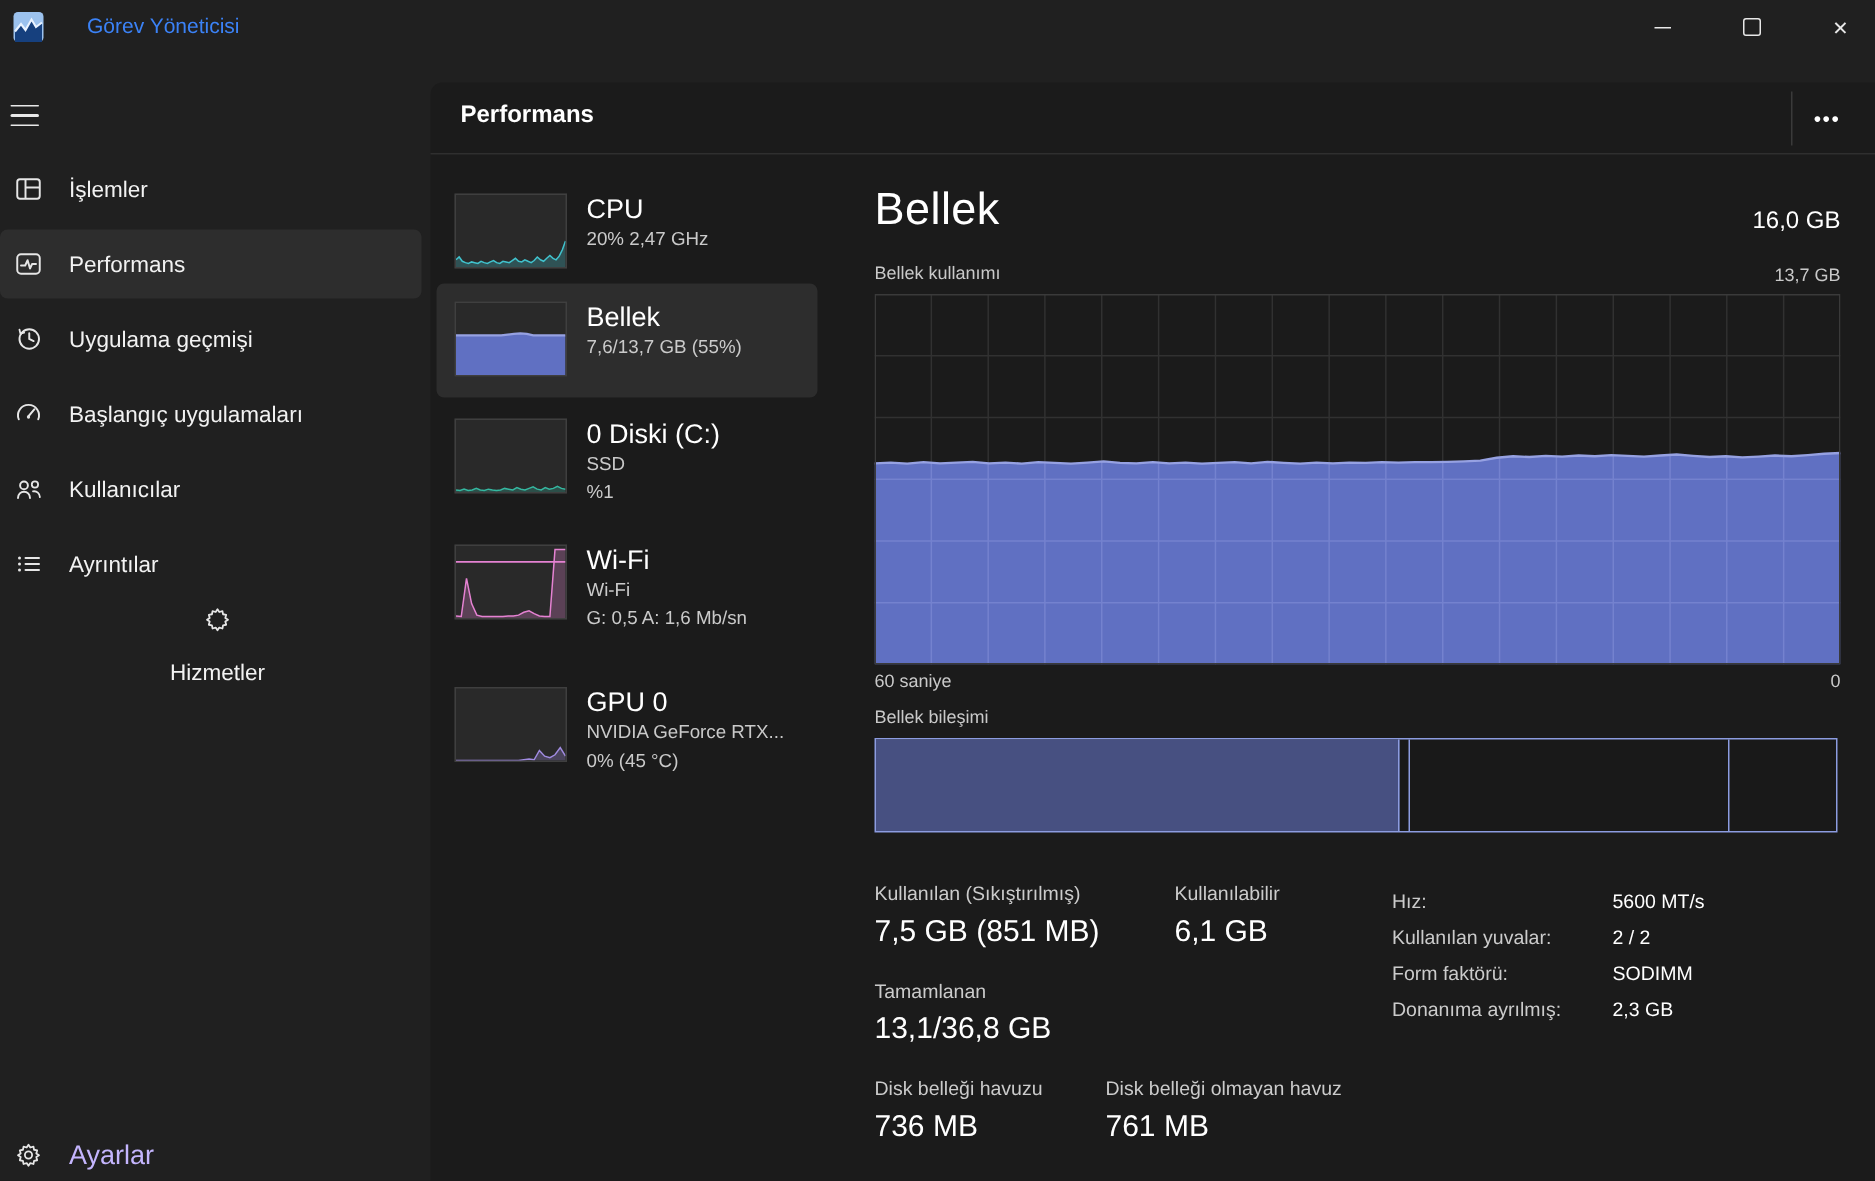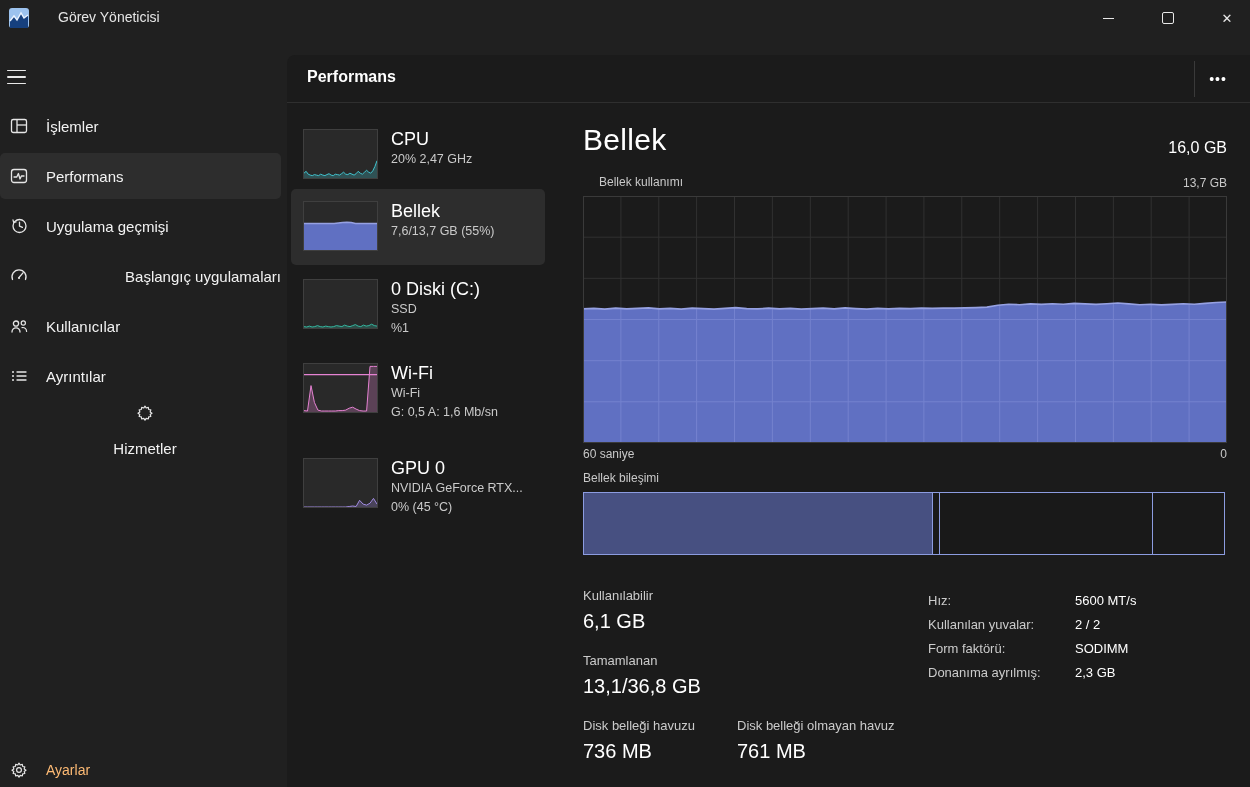--- a/index.html
+++ b/index.html
@@ -6,37 +6,37 @@
   body{
     width:1250px;height:787px;position:relative;overflow:hidden;
     background:#202020;color:#fff;
     font-family:"Liberation Sans", sans-serif;
     -webkit-font-smoothing:antialiased;
   }
 
   
   .titlebar{position:absolute;left:0;top:0;width:1250px;height:36px;}
   .app-logo{position:absolute;left:8px;top:7px;width:22px;height:22px;}
-  .app-title{position:absolute;left:58px;top:9px;font-size:14px;color:#e5e5e5;}
+  .app-title{position:absolute;left:58px;top:9px;font-size:14px;color:#3b82f6;}
   .win-btn{position:absolute;top:0;width:46px;height:36px;display:flex;align-items:center;justify-content:center;cursor:default;}
   .glyph-min{width:11px;height:1px;background:#e8e8e8;}
   .glyph-max{width:10px;height:10px;border:1px solid #e8e8e8;border-radius:2px;}
   .glyph-close{font-size:13px;color:#e8e8e8;line-height:1;}
 
   
   .hamburger{position:absolute;left:2px;top:60px;width:36px;height:34px;display:flex;flex-direction:column;justify-content:center;gap:5px;padding-left:5px;box-sizing:border-box;border-radius:4px;}
   .hamburger span{display:block;width:19px;height:1.6px;background:#e8e8e8;border-radius:1px;}
 
   
   .side-item{position:absolute;left:0;width:281px;height:46px;display:flex;align-items:center;border-radius:5px;box-sizing:border-box;padding-left:9px;gap:17px;}
   .side-item.selected{background:#2d2d2d;}
   .side-item .lbl{font-size:15px;color:#f2f2f2;white-space:nowrap;}
   .side-item svg,.foot-item svg{flex:0 0 auto;}
   .foot-item{position:absolute;left:0;top:748px;width:281px;height:44px;display:flex;align-items:center;padding-left:9px;gap:17px;box-sizing:border-box;}
-  .foot-item .lbl{font-size:14px;color:#fdba74;}
+  .foot-item .lbl{font-size:18px;color:#c4b5fd;}
 
   
   .card{position:absolute;left:287px;top:55px;width:963px;height:732px;background:#1b1b1b;border-radius:8px 0 0 0;}
   .card-header{position:absolute;left:0;top:0;width:963px;height:47px;border-bottom:1px solid #2f2f2f;}
   .page-title{position:absolute;left:20px;top:13px;font-size:16px;font-weight:700;color:#fff;}
   .run-task{position:absolute;right:70px;top:7px;height:34px;display:flex;align-items:center;gap:10px;padding:0 10px;border-radius:4px;}
   .run-task .lbl{font-size:14px;color:#fff;white-space:nowrap;}
   .hdr-divider{position:absolute;right:55px;top:6px;width:1px;height:36px;background:#3a3a3a;}
   .more-btn{position:absolute;right:16px;top:7px;width:32px;height:34px;display:flex;align-items:center;justify-content:center;border-radius:4px;}
   .more-btn .dots{font-size:14px;letter-spacing:1px;color:#fff;line-height:1;}
@@ -46,21 +46,21 @@
   .perf-item.selected{background:#2d2d2d;}
   .thumb{width:75px;height:50px;background:#292929;border:1px solid #3f3f3f;box-sizing:border-box;flex:0 0 auto;}
   .thumb svg{display:block;}
   .perf-text{margin-left:13px;min-width:0;}
   .perf-title{font-size:18px;color:#fff;line-height:21px;white-space:nowrap;}
   .perf-sub{font-size:12.5px;color:#cacaca;line-height:19px;white-space:nowrap;overflow:hidden;text-overflow:ellipsis;max-width:150px;}
 
   
   .d-title{position:absolute;left:296px;top:68px;font-size:30px;font-weight:300;color:#fff;letter-spacing:.3px;}
   .d-total{position:absolute;right:23px;top:84px;font-size:16px;color:#fff;}
-  .chart-cap-l{position:absolute;left:312px;top:120px;font-size:12px;color:#c9c9c9;}
+  .chart-cap-l{position:absolute;left:296px;top:120px;font-size:12px;color:#c9c9c9;}
   .chart-cap-r{position:absolute;right:23px;top:121px;font-size:12px;color:#c9c9c9;}
   .main-chart-wrap{position:absolute;left:296px;top:141px;width:644px;height:247px;}
   .axis-l{position:absolute;left:296px;top:392px;font-size:12px;color:#c9c9c9;}
   .axis-r{position:absolute;right:23px;top:392px;font-size:12px;color:#c9c9c9;}
   .comp-cap{position:absolute;left:296px;top:416px;font-size:12px;color:#c9c9c9;}
   .comp-bar{position:absolute;left:296px;top:437px;width:642px;height:63px;border:1px solid #8c9ce0;box-sizing:border-box;background:#191919;}
   .comp-fill{position:absolute;left:0;top:0;height:100%;background:#475081;border-right:1px solid #8c9ce0;box-sizing:border-box;}
   .comp-div{position:absolute;top:0;width:1px;height:100%;background:#8c9ce0;}
 
   .stat-row{position:absolute;left:296px;display:flex;}
@@ -115,21 +115,21 @@
     <span class="lbl">Performans</span>
   </div>
   <div class="side-item" style="top:203px;">
     <svg width="20" height="20" viewBox="0 0 20 20">
       <circle cx="10.5" cy="10" r="6.5" fill="none" stroke="#e6e6e6" stroke-width="1.3"></circle>
       <polyline points="10.5,6.2 10.5,10 13.4,11.4" fill="none" stroke="#e6e6e6" stroke-width="1.3" stroke-linecap="round"></polyline>
       <path d="M4.6 6.4 L4 3.8 M4.6 6.4 L7.1 5.8" fill="none" stroke="#e6e6e6" stroke-width="1.2" stroke-linecap="round"></path>
     </svg>
     <span class="lbl">Uygulama geçmişi</span>
   </div>
-  <div class="side-item" style="top:253px;justify-content:space-between;">
+  <div class="side-item" style="top:253px;">
     <svg width="20" height="20" viewBox="0 0 20 20">
       <path d="M3.5 13.5 A 7 7 0 1 1 16.5 13.5" fill="none" stroke="#e6e6e6" stroke-width="1.3" stroke-linecap="round"></path>
       <line x1="10" y1="11.5" x2="14" y2="6.8" stroke="#e6e6e6" stroke-width="1.3" stroke-linecap="round"></line>
       <circle cx="10" cy="12" r="1.1" fill="#e6e6e6"></circle>
     </svg>
     <span class="lbl">Başlangıç uygulamaları</span>
   </div>
   <div class="side-item" style="top:303px;">
     <svg width="20" height="20" viewBox="0 0 20 20">
       <circle cx="7" cy="7.6" r="2.6" fill="none" stroke="#e6e6e6" stroke-width="1.3"></circle>
@@ -312,20 +312,24 @@
   <div class="axis-r">0</div>
 
   <div class="comp-cap">Bellek bileşimi</div>
   <div class="comp-bar">
     <div class="comp-fill" id="comp-fill" style="width: 54.5%;"></div>
     <div class="comp-div" id="comp-div-0" style="left: 55.4%;"></div>
     <div class="comp-div" id="comp-div-1" style="left: 88.8%;"></div>
   </div>
 
   <div class="stat-row" style="top:532px;">
+    <div class="stat-cell" style="width:200px;">
+      <div class="s-lbl">Kullanılan (Sıkıştırılmış)</div>
+      <div class="s-val">7,5 GB (851 MB)</div>
+    </div>
     <div class="stat-cell">
       <div class="s-lbl">Kullanılabilir</div>
       <div class="s-val">6,1 GB</div>
     </div>
   </div>
   <div class="stat-row" style="top:597px;align-items:flex-end;">
     <div class="stat-cell" style="width:162px;">
       <div class="s-lbl">Tamamlanan</div>
       <div class="s-val">13,1/36,8 GB</div>
     </div>

